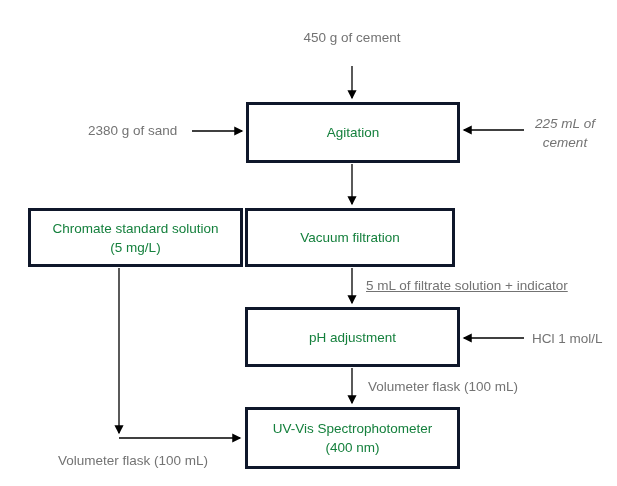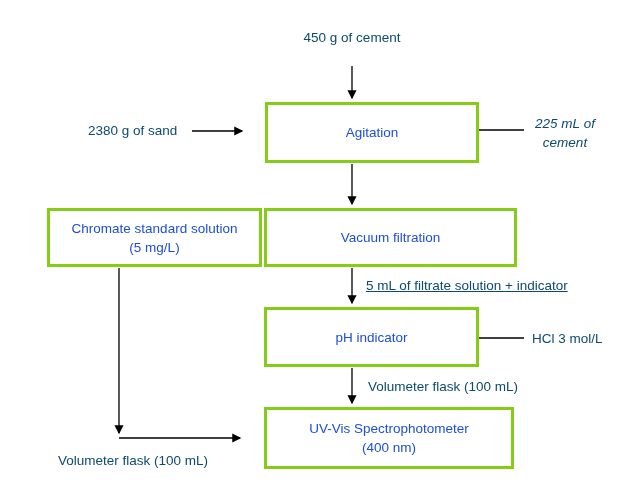--- a/index.html
+++ b/index.html
@@ -12,55 +12,54 @@
     width: 617px;
     height: 486px;
     background: #ffffff;
     font-family: "Liberation Sans", sans-serif;
     color: #1f1f1f;
     overflow: hidden;
   }
   .pbox {
     position: absolute;
     box-sizing: border-box;
-    border: 3px solid #84cc16;
+    border: 3px solid #0f172a;
     background: #ffffff;
     display: flex;
     flex-direction: column;
     align-items: center;
     justify-content: center;
     text-align: center;
     font-size: 13.5px;
     line-height: 19px;
-    color: #1d4ed8;
-    margin-left: 19px;
+    color: #15803d;
   }
   .flabel {
     position: absolute;
     font-size: 13.5px;
     line-height: 19px;
     white-space: nowrap;
-    color: #0c4a6e;
+    color: #737373;
   }
   .flabel.center { text-align: center; }
   #connector-layer {
     position: absolute;
     top: 0;
     left: 0;
     width: 617px;
     height: 486px;
     pointer-events: none;
   }
   #connector-layer line { stroke: #000000; stroke-width: 1.3; }
 
   
   #box-agitation  { left: 246px; top: 102px; width: 214px; height: 61px; }
-  #box-vacuum     { left: 245px; top: 208px; width: 253px; height: 59px; }
+  #box-vacuum     { left: 245px; top: 208px; width: 210px; height: 59px; }
   #box-ph         { left: 245px; top: 307px; width: 215px; height: 60px; }
-  #box-uvvis      { left: 245px; top: 407px; width: 250px; height: 62px; }
+  #box-uvvis      { left: 245px; top: 407px; width: 215px; height: 62px; }
   #box-chromate   { left: 28px;  top: 208px; width: 215px; height: 59px; }
 
   
   #label-cement      { left: 272px; top: 28px;  width: 160px; }
   #label-sand        { left: 88px;  top: 121px; }
   #label-water       { left: 520px; top: 114px; width: 90px; font-style: italic; }
   #label-filtrate    { left: 366px; top: 276px; text-decoration: underline; }
   #label-hcl         { left: 532px; top: 329px; }
   #label-volflask-1  { left: 368px; top: 377px; }
   #label-volflask-2  { left: 58px;  top: 451px; }
@@ -93,36 +92,36 @@
 
   <div class="flabel" id="label-sand">2380 g of sand</div>
 
   <div class="flabel center" id="label-water">
     <div>225 mL of</div>
     <div>cement</div>
   </div>
 
   <div class="flabel" id="label-filtrate">5 mL of filtrate solution + indicator</div>
 
-  <div class="flabel" id="label-hcl">HCl 3 mol/L</div>
+  <div class="flabel" id="label-hcl">HCl 1 mol/L</div>
 
   <div class="flabel" id="label-volflask-1">Volumeter flask (100 mL)</div>
 
   <div class="flabel" id="label-volflask-2">Volumeter flask (100 mL)</div>
 
   <div class="pbox" id="box-agitation">
     <div>Agitation</div>
   </div>
 
   <div class="pbox" id="box-vacuum">
     <div>Vacuum filtration</div>
   </div>
 
   <div class="pbox" id="box-ph">
-    <div>pH indicator</div>
+    <div>pH adjustment</div>
   </div>
 
   <div class="pbox" id="box-uvvis">
     <div>UV-Vis Spectrophotometer</div>
     <div>(400 nm)</div>
   </div>
 
   <div class="pbox" id="box-chromate">
     <div>Chromate standard solution</div>
     <div>(5 mg/L)</div>

